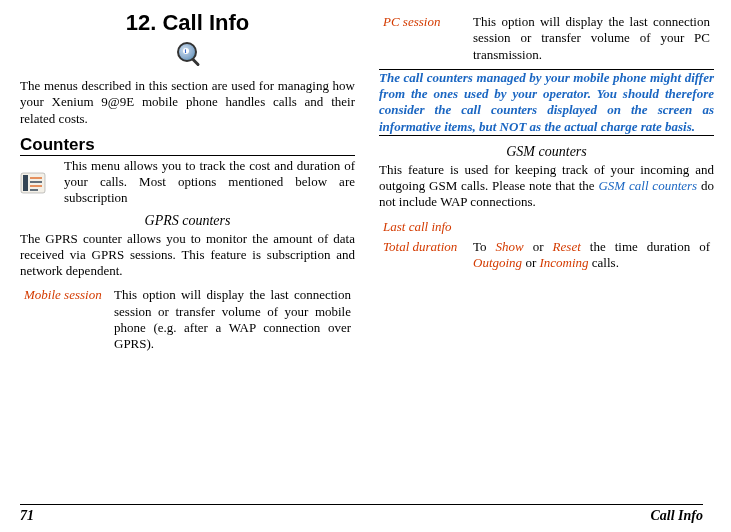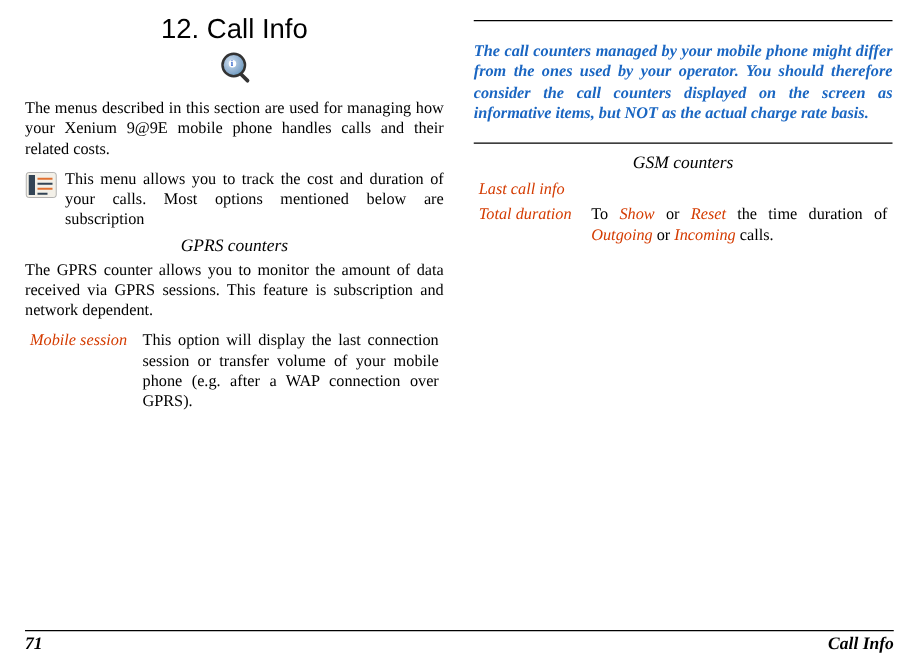--- a/index.html
+++ b/index.html
@@ -20,21 +20,21 @@
     padding: 10px 20px 0 20px;
     gap: 24px;
   }
   .col {
     width: 335px;
     flex-shrink: 0;
   }
   .chapter-title {
     font-family: "Trebuchet MS", Arial, sans-serif;
     font-size: 22px;
-    font-weight: normal;
+    font-weight: bold;
     text-align: center;
     margin: 0 0 4px 0;
   }
   .icon-wrap {
     text-align: center;
     margin-bottom: 8px;
   }
   .mag-icon {
     display: inline-block;
     position: relative;
@@ -89,22 +89,22 @@
   }
   .h3 {
     font-style: italic;
     font-weight: normal;
     font-size: 14px;
     margin: 6px 0 2px 0;
     text-align: center;
   }
   .icon-para {
     display: flex;
-    align-items: flex-start;
-    gap: 6px;
+    align-items: center;
+    gap: 18px;
   }
   .icon-para .thumb {
     width: 26px;
     flex-shrink: 0;
     padding-top: 2px;
   }
   .thumb svg { display:block; }
   .icon-para .txt {
     flex: 1;
     text-align: justify;
@@ -127,33 +127,33 @@
   .def {
     flex: 1;
     text-align: justify;
     line-height: 1.25;
   }
   .blue-link { color: #1a66c2; font-style: italic; }
   .orange { color: #d43b00; font-style: italic; margin-top: 16px; }
   .callout {
     border-top: 1px solid #000;
     border-bottom: 1px solid #000;
-    padding: 16px 0;
+    padding: 0 0;
     margin: 6px 0 8px 0;
     color: #1a66c2;
     font-style: italic;
     font-weight: bold;
     text-align: justify;
     line-height: 1.25;
   }
   .footer {
     position: absolute;
     bottom: 8px;
     left: 20px;
-    right: 16px;
+    right: 28px;
     border-top: 1.5px solid #000;
     padding-top: 3px;
     display: flex;
     justify-content: space-between;
     font-style: italic;
     font-weight: bold;
     font-size: 14px;
   }
 </style>
 </head>
@@ -165,20 +165,21 @@
     <div class="chapter-title">12. Call Info</div>
     <div class="icon-wrap">
       <span class="mag-icon">
         <span class="lens"></span>
         <span class="dot"></span>
         <span class="handle"></span>
       </span>
     </div>
     <p class="para">The menus described in this section are used for managing how your Xenium 9@9E mobile phone handles calls and their related costs.</p>
 
+    <div class="h2">Counters</div>
 
     <div class="icon-para">
       <div class="thumb">
         <svg width="26" height="22" viewBox="0 0 26 22">
           <rect x="1" y="1" width="24" height="20" rx="2" fill="#f3f0e8" stroke="#888" stroke-width="0.5"></rect>
           <rect x="3" y="3" width="5" height="16" fill="#345"></rect>
           <line x1="10" y1="6" x2="22" y2="6" stroke="#e07030" stroke-width="1.5"></line>
           <line x1="10" y1="10" x2="22" y2="10" stroke="#345" stroke-width="1.5"></line>
           <line x1="10" y1="14" x2="22" y2="14" stroke="#e07030" stroke-width="1.5"></line>
           <line x1="10" y1="18" x2="18" y2="18" stroke="#345" stroke-width="1.5"></line>
@@ -190,24 +191,31 @@
     <div class="h3">GPRS counters</div>
     <p class="para">The GPRS counter allows you to monitor the amount of data received via GPRS sessions. This feature is subscription and network dependent.</p>
 
     <div class="term-row">
       <div class="term">Mobile session</div>
       <div class="def">This option will display the last connection session or transfer volume of your mobile phone (e.g. after a WAP connection over GPRS).</div>
     </div>
   </div>
 
   <div class="col">
+    <div class="term-row">
+      <div class="term">PC session</div>
+      <div class="def">This option will display the last connection session or transfer volume of your PC transmission.</div>
+    </div>
 
     <div class="callout">The call counters managed by your mobile phone might differ from the ones used by your operator. You should therefore consider the call counters displayed on the screen as informative items, but NOT as the actual charge rate basis.</div>
 
     <div class="h3">GSM counters</div>
+    <p class="para">
+      <span>This feature is used for keeping track of your incoming and outgoing GSM calls. Please note that the </span><span class="blue-link">GSM call counters</span><span> do not include WAP connections.</span>
+    </p>
 
     <div class="term-row">
       <div class="term">Last call info</div>
     </div>
 
     <div class="term-row">
       <div class="term">Total duration</div>
       <div class="def">
         <span>To </span><span class="orange">Show</span><span> or </span><span class="orange">Reset</span><span> the time duration of </span><span class="orange">Outgoing</span><span> or </span><span class="orange">Incoming</span><span> calls.</span>
       </div>

